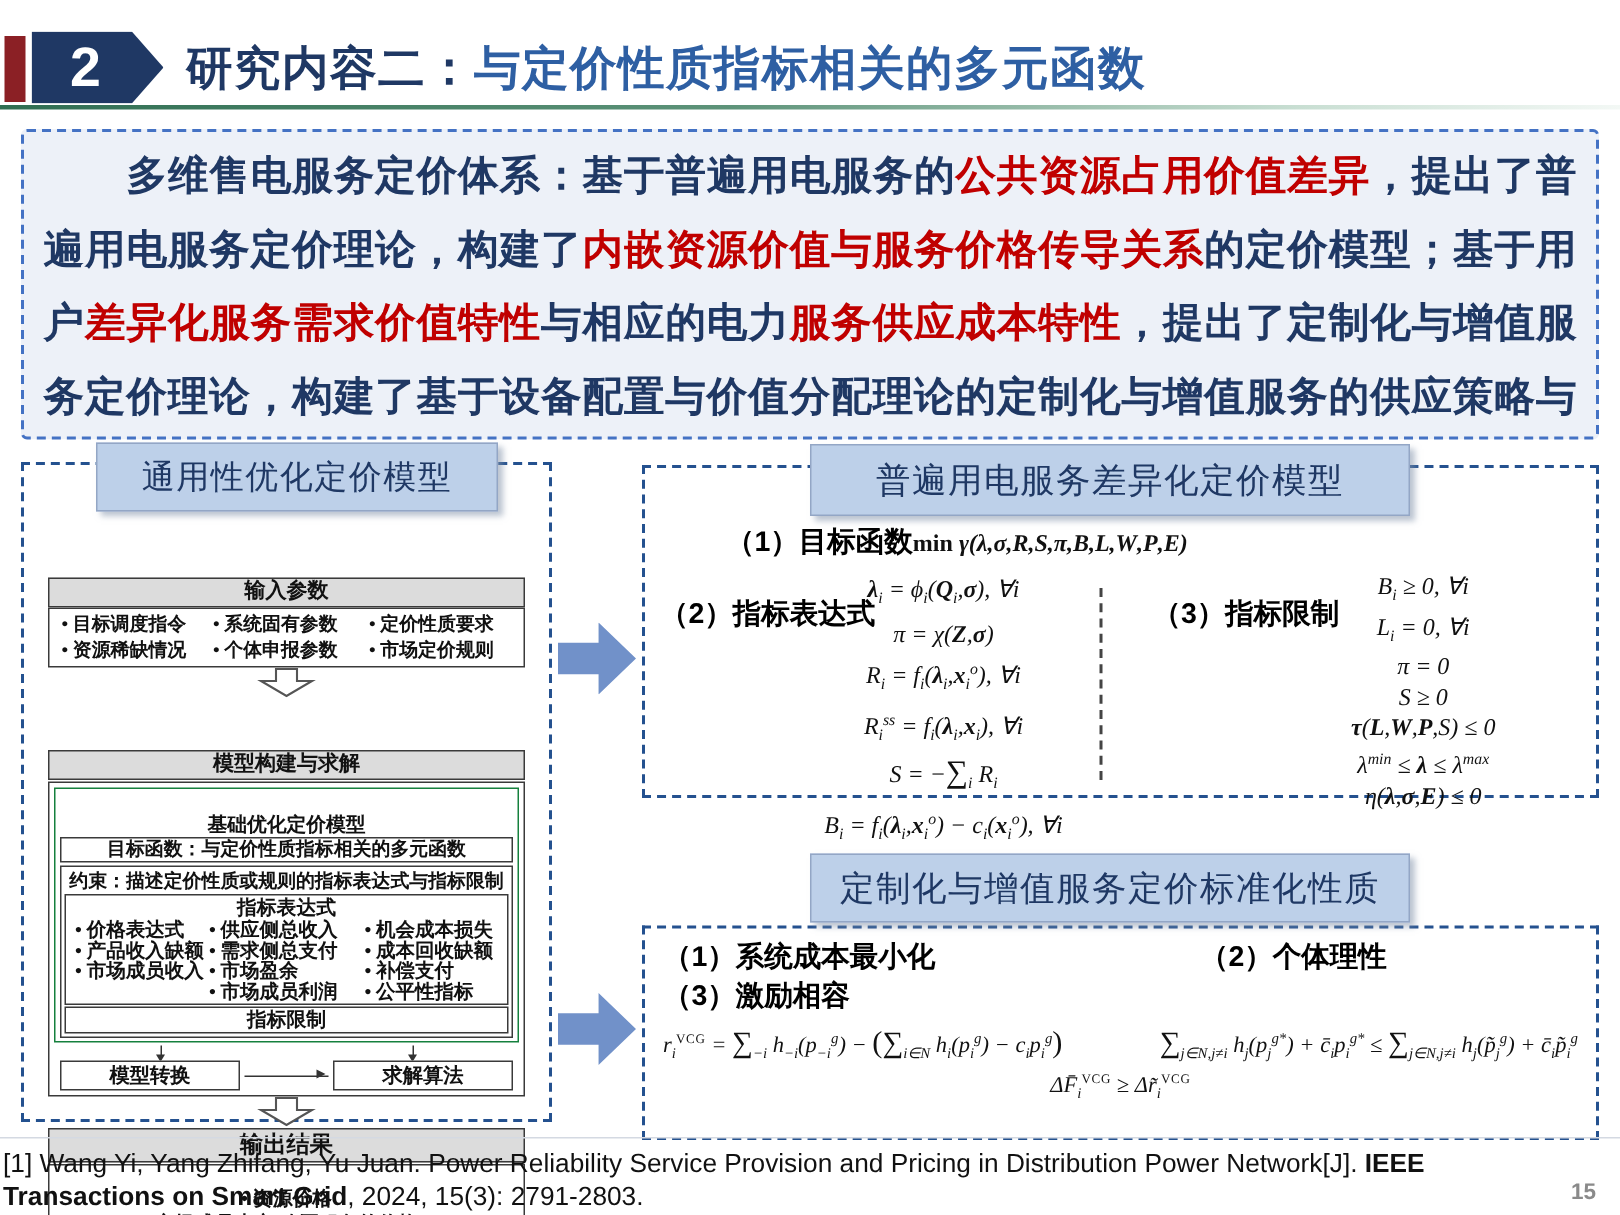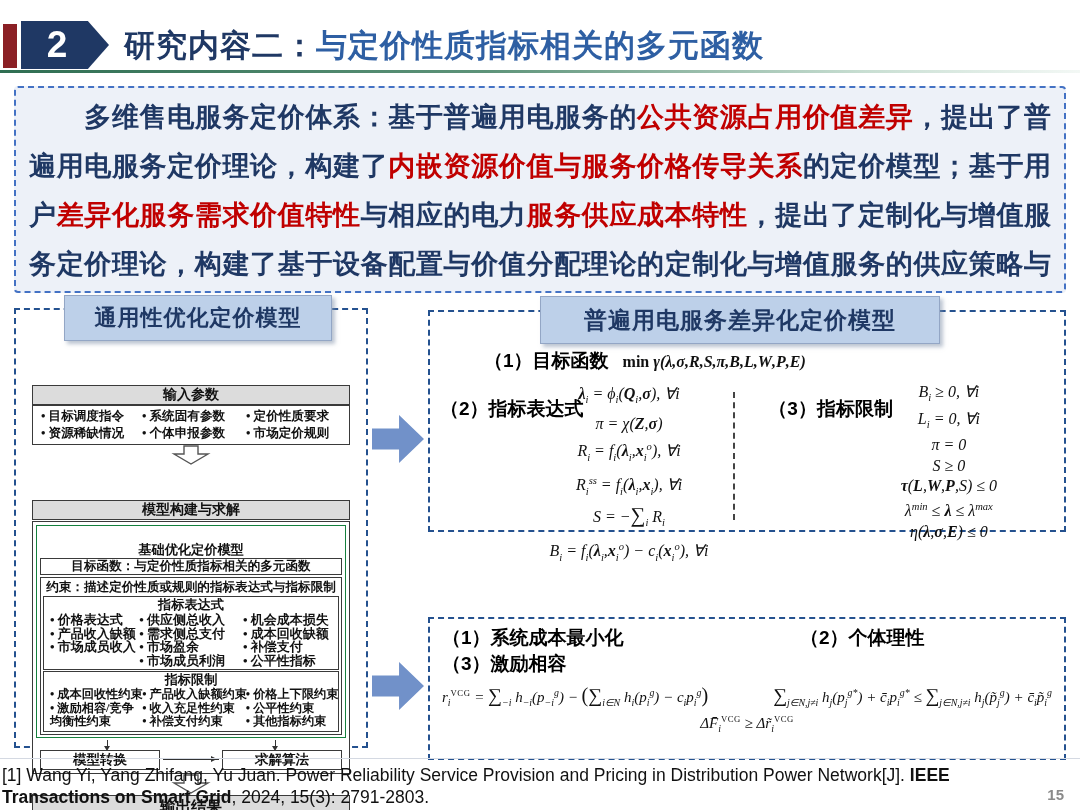--- a/index.html
+++ b/index.html
@@ -18,21 +18,21 @@
     background:linear-gradient(to right,#2f6e52 0%,#5d9379 45%,#c8ded2 80%,#f3f8f5 100%);}
 
   
   .summary{position:absolute;left:14px;top:86px;width:1052px;height:207px;box-sizing:border-box;
     background:#EDF1F8;border:2px dashed #4472C4;border-radius:4px;padding:5px 13px;
     font-size:27px;font-weight:bold;line-height:49px;text-align:justify;overflow:hidden;}
   .navy{color:#1F3864;} .red{color:#C00000;}
 
   
   .ptitle{position:absolute;background:#BDD0E9;border:1px solid #93A6C5;z-index:3;
-    display:flex;align-items:center;justify-content:center;color:#1F3864;font-weight:bold;
+    display:flex;align-items:center;justify-content:center;color:#1F3864;font-weight:normal;
     font-size:23px;box-shadow:3px 3px 4px rgba(130,145,170,.55);letter-spacing:1px;}
   .lp-title{left:64px;top:295px;width:266px;height:44px;font-size:22px;}
   .rt-title{left:540px;top:296px;width:398px;height:46px;}
   .rb-title{left:540px;top:569px;width:398px;height:44px;}
 
   
   .lpanel{position:absolute;left:14px;top:308px;width:354px;height:440px;box-sizing:border-box;
     border:2px dashed #24518F;padding:40px 16px 0;}
   .flow{font-family:"Liberation Serif",serif;color:#111;}
   .bar{background:#DCDCDC;border:1px solid #3a3a3a;text-align:center;font-weight:bold;
@@ -67,21 +67,21 @@
   .barrow{position:absolute;width:52px;height:48px;background:#7191C9;z-index:4;
     clip-path:polygon(0% 28%,52% 28%,52% 0%,100% 50%,52% 100%,52% 72%,0% 72%);}
   .a1{left:372px;top:415px;} .a2{left:372px;top:662px;}
 
   
   .rtpanel{position:absolute;left:428px;top:310px;width:638px;height:222px;box-sizing:border-box;
     border:2px dashed #24518F;padding:36px 6px 0;}
   .rbpanel{position:absolute;left:428px;top:617px;width:638px;height:143px;box-sizing:border-box;
     border:2px dashed #24518F;padding:6px 10px 0;}
   .lbl{font-weight:bold;font-size:19px;color:#000;white-space:nowrap;}
-  .obj-row{margin-left:48px;display:flex;align-items:baseline;gap:14px;}
+  .obj-row{margin-left:48px;display:flex;align-items:baseline;}
   .objfm{font-size:17px;font-weight:bold;}
   .cols{display:flex;margin-top:8px;position:relative;}
   .colL{width:47%;position:relative;}
   .colR{width:53%;position:relative;}
   .col-lbl{position:absolute;left:4px;top:14px;}
   .colR .col-lbl{left:40px;}
   .fsL{margin-left:88px;width:210px;text-align:center;}
   .fsL .fm{line-height:23.5px;}
   .fsR{margin-left:118px;width:190px;text-align:center;}
   .fsR .fm{line-height:20.5px;padding-left:15px;}
@@ -156,31 +156,20 @@
               <span>• 市场成员收入</span>
               <span>• 市场盈余</span>
               <span>• 补偿支付</span>
               <span></span>
               <span>• 市场成员利润</span>
               <span>• 公平性指标</span>
             </div>
           </div>
           <div class="limitbox">
             <div class="subhdr">指标限制</div>
-            <div class="bgrid g3l">
-              <span>• 成本回收性约束</span>
-              <span>• 产品收入缺额约束</span>
-              <span>• 价格上下限约束</span>
-              <span>• 激励相容/竞争</span>
-              <span>• 收入充足性约束</span>
-              <span>• 公平性约束</span>
-              <span>均衡性约束</span>
-              <span>• 补偿支付约束</span>
-              <span>• 其他指标约束</span>
-            </div>
           </div>
         </div>
       </div>
       <div class="tsrow">
         <span class="stem s1"></span>
         <span class="stem s2"></span>
         <div class="tsboxes">
           <div class="wbox tsbox">模型转换</div>
           <div class="harrow"></div>
           <div class="wbox tsbox">求解算法</div>
@@ -229,20 +218,21 @@
           <div class="fm">π = 0</div>
           <div class="fm">S ≥ 0</div>
           <div class="fm"><b>τ</b>(<b>L</b>,<b>W</b>,<b>P</b>,S) ≤ 0</div>
           <div class="fm">λ<sup>min</sup> ≤ <b>λ</b> ≤ λ<sup>max</sup></div>
           <div class="fm">η(<b>λ</b>,<b>σ</b>,<b>E</b>) ≤ 0</div>
         </div>
       </div>
     </div>
   </div>
 
+  <div class="ptitle rb-title">定制化与增值服务定价标准化性质</div>
   <div class="rbpanel">
     <div class="props">
       <span class="lbl p1">（1）系统成本最小化</span>
       <span class="lbl p2">（2）个体理性</span>
     </div>
     <span class="lbl p3">（3）激励相容</span>
     <div class="frow">
       <div class="fm">r<sub>i</sub><sup class="up">VCG</sup> = <span class="sum">∑</span><sub>−i</sub> h<sub>−i</sub>(p<sub>−i</sub><sup>g</sup>) − <span class="big">(</span><span class="sum">∑</span><sub>i∈N</sub> h<sub>i</sub>(p<sub>i</sub><sup>g</sup>) − c<sub>i</sub>p<sub>i</sub><sup>g</sup><span class="big">)</span></div>
       <div class="fm"><span class="sum">∑</span><sub>j∈N,j≠i</sub> h<sub>j</sub>(p<sub>j</sub><sup>g*</sup>) + c̄<sub>i</sub>p<sub>i</sub><sup>g*</sup> ≤ <span class="sum">∑</span><sub>j∈N,j≠i</sub> h<sub>j</sub>(p̃<sub>j</sub><sup>g</sup>) + c̄<sub>i</sub>p̃<sub>i</sub><sup>g</sup></div>
     </div>

